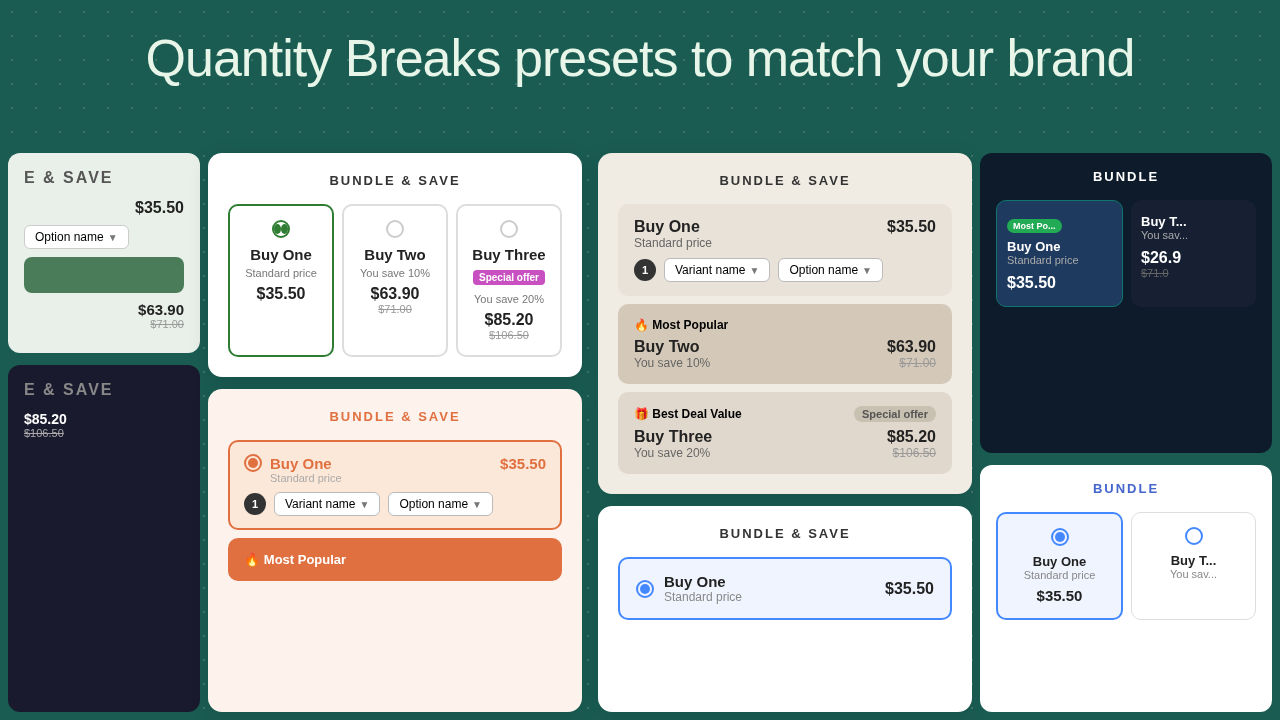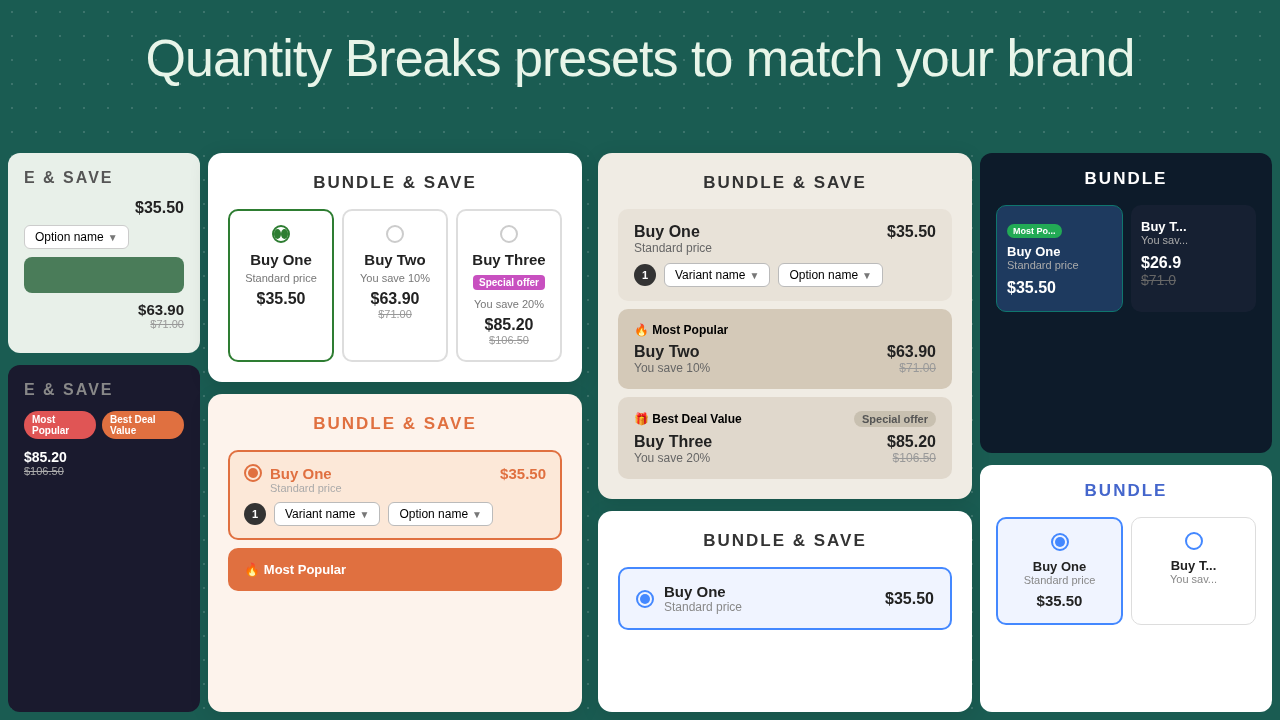--- a/index.html
+++ b/index.html
@@ -119,21 +119,21 @@
     
     .bundle-card {
       background: #ffffff;
       border-radius: 14px;
       padding: 20px;
       box-shadow: 0 4px 20px rgba(0,0,0,0.12);
     }
 
     .bundle-title {
       text-align: center;
-      font-size: 17px;
+      font-size: 13px;
       font-weight: 600;
       letter-spacing: 2px;
       margin-bottom: 16px;
     }
 
     
     .bundle-title-dark { color: #333; }
     .bundle-title-orange { color: #e07040; }
     .bundle-title-blue { color: #4466cc; }
 
@@ -546,24 +546,20 @@
         </span>
       </div>
       <div class="partial-green-row"></div>
       <div class="partial-price-row2">
         <span style="font-size:15px;font-weight:700;color:#222;">$63.90</span>
         <span style="font-size:11px;color:#999;text-decoration:line-through;">$71.00</span>
       </div>
     </div>
     <div class="card-partial-bottom">
       <div class="partial-bundle-title" style="color:#888;letter-spacing:2px;">E &amp; SAVE</div>
-      <div style="display:flex;gap:6px;margin-bottom:10px;">
-        <span style="background:#e05555;color:white;font-size:10px;font-weight:700;padding:3px 8px;border-radius:20px;">Most Popular</span>
-        <span style="background:#e07040;color:white;font-size:10px;font-weight:700;padding:3px 8px;border-radius:20px;">Best Deal Value</span>
-      </div>
       <div style="display:flex;justify-content:space-between;align-items:center;">
         <div>
           <div style="font-size:14px;font-weight:700;color:white;">$85.20</div>
           <div style="font-size:11px;color:#aaa;text-decoration:line-through;">$106.50</div>
         </div>
       </div>
     </div>
   </div>
 
   <div class="card-center-left">
@@ -719,21 +715,21 @@
           <div style="background:#22aa55;color:white;font-size:9px;font-weight:700;padding:2px 6px;border-radius:10px;display:inline-block;margin-bottom:6px;">Most Po...</div>
           <div style="font-size:13px;font-weight:700;color:#fff;">Buy One</div>
           <div style="font-size:11px;color:#aaa;">Standard price</div>
           <div style="margin-top:8px;font-size:16px;font-weight:700;color:#fff;">$35.50</div>
         </div>
 
         <div class="right-dark-col right-dark-col-plain">
           <div style="font-size:13px;font-weight:700;color:#fff;">Buy T...</div>
           <div style="font-size:11px;color:#aaa;">You sav...</div>
           <div style="margin-top:8px;font-size:16px;font-weight:700;color:#fff;">$26.9</div>
-          <div style="font-size:14px;color:#666;text-decoration:line-through;">$71.0</div>
+          <div style="font-size:11px;color:#666;text-decoration:line-through;">$71.0</div>
         </div>
       </div>
     </div>
 
     <div class="card-right-bottom">
       <div class="bundle-title bundle-title-blue">BUNDLE</div>
       <div class="right-white-cols">
 
         <div class="right-white-col right-white-col-selected">
           <div class="blue-radio blue-radio-filled" style="margin:0 auto 8px;display:flex;"></div>

